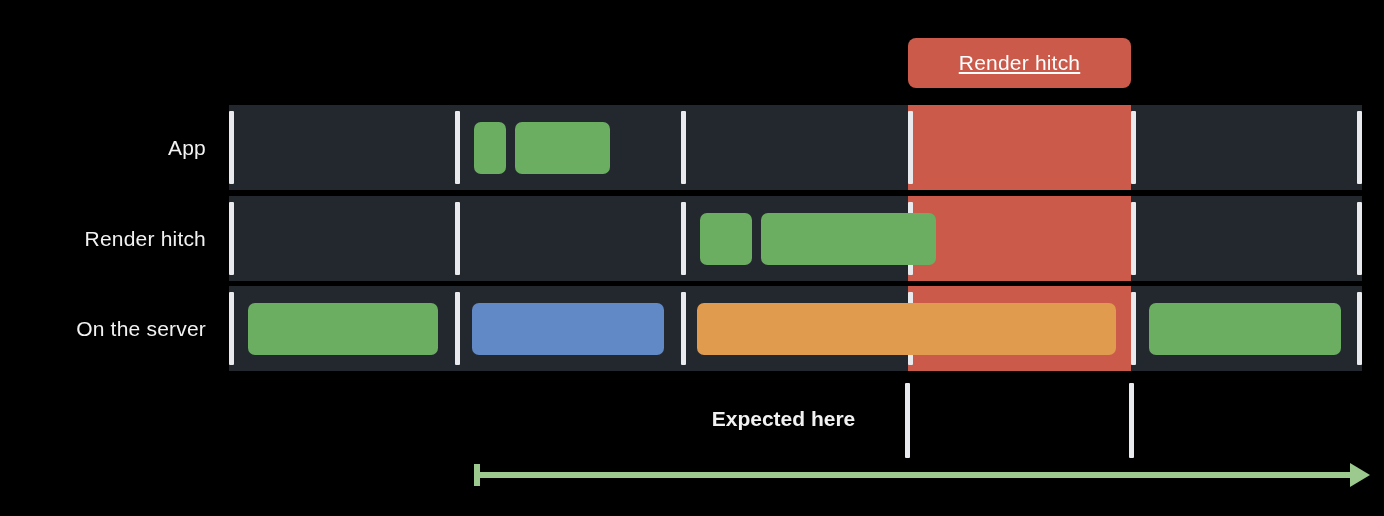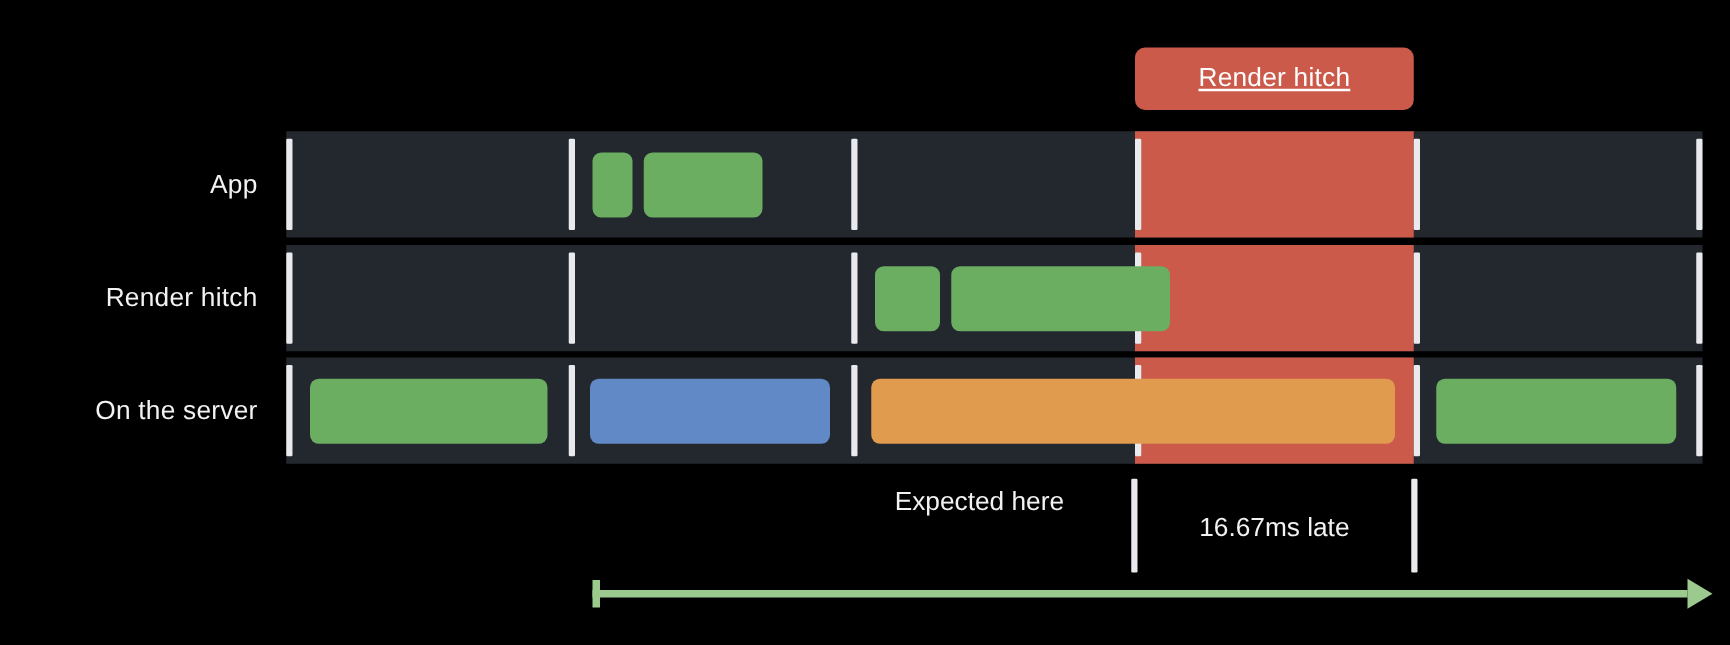--- a/index.html
+++ b/index.html
@@ -164,24 +164,21 @@
 
     <div class="bar green" style="left:19px;top:17px;width:190px;height:52px;"></div>
     <div class="bar blue" style="left:243px;top:17px;width:192px;height:52px;"></div>
     <div class="bar orange" style="left:468px;top:17px;width:419px;height:52px;"></div>
     <div class="bar green" style="left:920px;top:17px;width:192px;height:52px;"></div>
   </div>
 
   <div class="tick" style="left:905px;top:383px;height:75px;"></div>
   <div class="tick" style="left:1129px;top:383px;height:75px;"></div>
 
-  <div class="annot" style="left:672px;top:390px;width:223px;">
+  <div class="annot" style="left:672px;top:407px;width:223px;font-weight:bold;">
     <span>Expected here</span>
-  </div>
-  <div class="annot" style="left:908px;top:411px;width:223px;">
-    <span>16.67ms late</span>
   </div>
 
   <div class="arrow-cap" style="left:474px;top:464px;height:22px;"></div>
   <div class="arrow-line" style="left:474px;top:472px;width:876px;"></div>
   <div class="arrow-head" style="left:1350px;top:463px;"></div>
 
 </div>
 
 </body></html>

